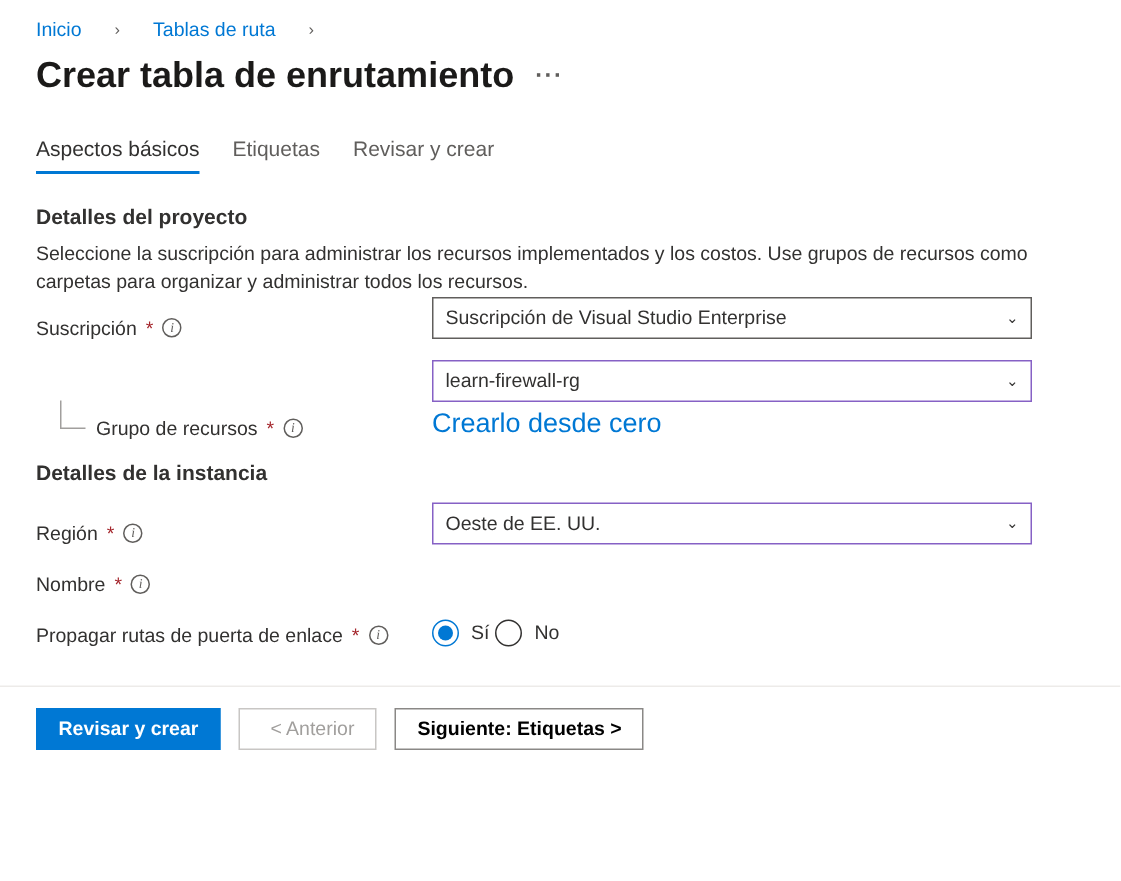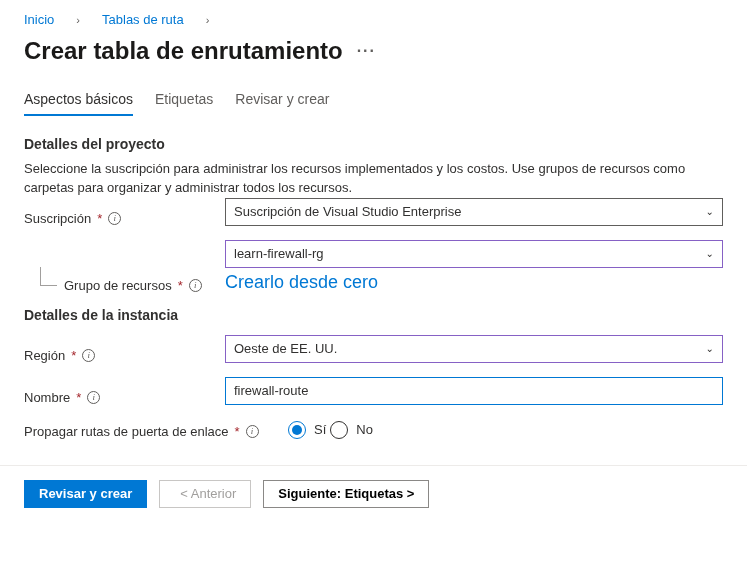--- a/index.html
+++ b/index.html
@@ -33,21 +33,21 @@
 
     .form-row { display: flex; align-items: flex-end; margin-bottom: 14px; }
     .label-col { width: 264px; display: flex; align-items: center; gap: 6px; font-size: 13px; padding-top: 5px; }
     .label-col.indent { padding-left: 40px; position: relative; }
     .label-col.indent::before { content: ""; position: absolute; left: 16px; top: -6px; width: 16px; height: 18px; border-left: 1px solid #a19f9d; border-bottom: 1px solid #a19f9d; }
     .req { color: #a4262c; }
     .info-icon { width: 13px; height: 13px; border: 1px solid #605e5c; border-radius: 50%; display: inline-flex; align-items: center; justify-content: center; font-size: 9px; color: #605e5c; font-style: italic; font-family: serif; cursor: pointer; }
 
     .field-col { flex: 1; display: flex; flex-direction: column; align-items: stretch; }
     .select, .text-input {
-      height: 28px; padding: 10px 8px; border: 1px solid #605e5c; font-size: 13px; font-family: inherit; color: #323130; background: #fff; width: 498px;
+      height: 28px; padding: 10px 8px; border: 1px solid #605e5c; font-size: 13px; font-family: inherit; color: #323130; background: #fff; width: 400px;
     }
     .select { display: flex; align-items: center; justify-content: space-between; cursor: pointer; }
     .select.purple { border-color: #8661c5; }
     .text-input.focus { border-color: #0078d4; outline: none; }
     .chev-down { font-size: 10px; color: #323130; }
     .link-below { color: #0078d4; font-size: 18px; margin-top: 4px; cursor: pointer; }
 
     
     .radio-group { display: flex; flex-direction: row; gap: 4px; padding-top: 2px; }
     .radio { display: flex; align-items: center; gap: 8px; cursor: pointer; }
@@ -130,23 +130,20 @@
     </div>
   </div>
 </div>
 
 <div class="form-row">
   <div class="label-col">
     <span>Nombre</span>
     <span class="req">*</span>
     <span class="info-icon">i</span>
   </div>
-  <div class="field-col">
-    <input class="text-input focus" value="firewall-route" style="">
-  </div>
 </div>
 
 <div class="form-row">
   <div class="label-col">
     <span>Propagar rutas de puerta de enlace</span>
     <span class="req">*</span>
     <span class="info-icon">i</span>
   </div>
   <div class="field-col">
     <div class="radio-group">

